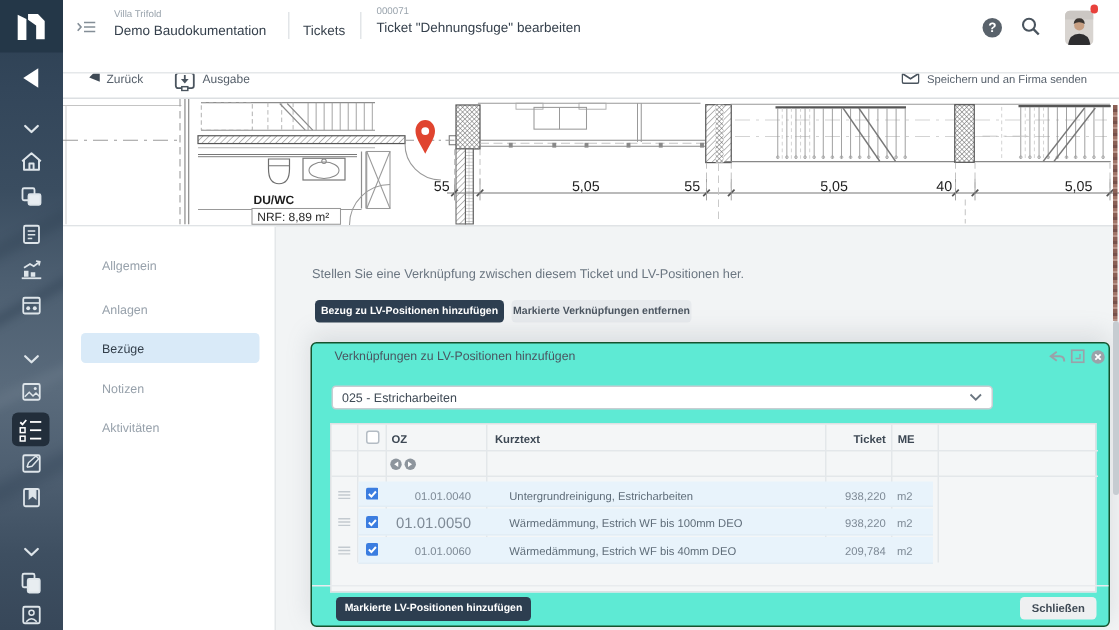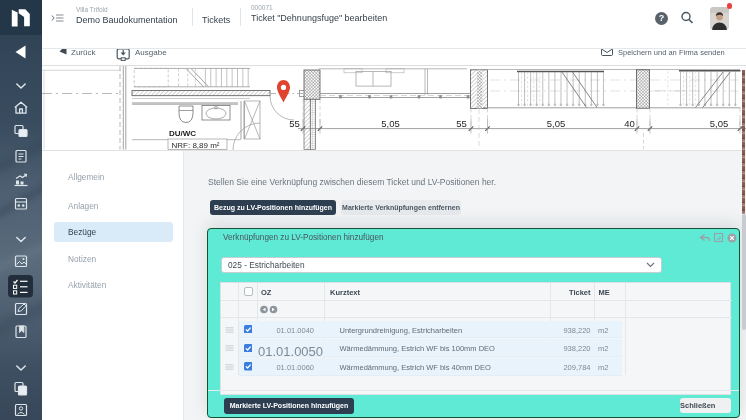--- a/index.html
+++ b/index.html
@@ -266,41 +266,41 @@
           <div class="abs" style="left:300px;top:42.7px;width:69.5px;text-align:right;font-size:7.5px;color:#7e8a96">938,220</div>
           <div class="abs" style="left:377px;top:42.7px;font-size:7.5px;color:#7e8a96">m2</div>
           <div class="abs" style="left:18px;top:56.400000000000006px;width:383px;height:17.7px;background:#e8f3fb;border-bottom:1px solid #e2edf5"></div>
           <svg class="abs" style="left:4px;top:62.400000000000006px" width="9" height="6" viewBox="0 0 9 6">
             <path d="M0.5 0.8 h8 M0.5 3 h8 M0.5 5.2 h8" stroke="#c3cad0" stroke-width="0.9"></path>
           </svg>
           <svg class="abs" style="left:22.5px;top:60.60000000000001px" width="8.5" height="8.5" viewBox="0 0 9 9">
             <rect x="0" y="0" width="9" height="9" rx="1.6" fill="#3b7de0"></rect>
             <path d="M2 4.6 L3.8 6.4 L7 2.8" fill="none" stroke="#fff" stroke-width="1.4"></path>
           </svg>
-          <div class="abs" style="left:37px;top:61.400000000000006px;width:56px;text-align:right;font-size:13px;color:#7e8a96">01.01.0050</div>
+          <div class="abs" style="left:37px;top:61.400000000000006px;width:56px;text-align:right;font-size:10px;color:#7e8a96">01.01.0050</div>
           <div class="abs" style="left:118.5px;top:61.400000000000006px;font-size:7.5px;color:#5f6d79">Wärmedämmung, Estrich WF bis 100mm DEO</div>
           <div class="abs" style="left:300px;top:61.400000000000006px;width:69.5px;text-align:right;font-size:7.5px;color:#7e8a96">938,220</div>
           <div class="abs" style="left:377px;top:61.400000000000006px;font-size:7.5px;color:#7e8a96">m2</div>
           <div class="abs" style="left:18px;top:75.10000000000001px;width:383px;height:17.7px;background:#e8f3fb;border-bottom:1px solid #e2edf5"></div>
           <svg class="abs" style="left:4px;top:81.10000000000001px" width="9" height="6" viewBox="0 0 9 6">
             <path d="M0.5 0.8 h8 M0.5 3 h8 M0.5 5.2 h8" stroke="#c3cad0" stroke-width="0.9"></path>
           </svg>
           <svg class="abs" style="left:22.5px;top:79.30000000000001px" width="8.5" height="8.5" viewBox="0 0 9 9">
             <rect x="0" y="0" width="9" height="9" rx="1.6" fill="#3b7de0"></rect>
             <path d="M2 4.6 L3.8 6.4 L7 2.8" fill="none" stroke="#fff" stroke-width="1.4"></path>
           </svg>
           <div class="abs" style="left:37px;top:80.10000000000001px;width:56px;text-align:right;font-size:7.5px;color:#7e8a96">01.01.0060</div>
           <div class="abs" style="left:118.5px;top:80.10000000000001px;font-size:7.5px;color:#5f6d79">Wärmedämmung, Estrich WF bis 40mm DEO</div>
           <div class="abs" style="left:300px;top:80.10000000000001px;width:69.5px;text-align:right;font-size:7.5px;color:#7e8a96">209,784</div>
           <div class="abs" style="left:377px;top:80.10000000000001px;font-size:7.5px;color:#7e8a96">m2</div>
     </div>
 
     <div class="abs" style="left:0;top:161px;width:531px;height:1px;background:#e8ebee"></div>
     <div class="abs" style="left:16px;top:169px;width:130px;height:16px;background:#2d3e50;border-radius:3px;color:#fff;font-size:7px;font-weight:bold;line-height:16px;text-align:center">Markierte LV-Positionen hinzufügen</div>
-    <div class="abs" style="left:472px;top:169px;width:51px;height:15px;background:#eef0f1;border-radius:3px;color:#3f4a55;font-size:7.5px;font-weight:bold;line-height:15px;text-align:left">Schließen</div>
+    <div class="abs" style="left:472px;top:169px;width:51px;height:15px;background:#eef0f1;border-radius:3px;color:#3f4a55;font-size:7.5px;font-weight:bold;line-height:15px;text-align:center">Schließen</div>
   </div>
 </div>
 
 <div class="abs" style="left:742.3px;top:70px;width:3.2px;height:144px;background:repeating-linear-gradient(180deg,#8a5f55 0 3px,#77504a 3px 5px,#a07468 5px 7px,#b89287 7px 8px)"></div>
 <div class="abs" style="left:742px;top:214px;width:3.5px;height:116px;background:#c6ccd1;border-radius:2px"></div>
 
 <div class="abs" style="left:42px;top:35px;width:704px;height:31px;background:#fff;border-bottom:1px solid #dcdfe2">
   <svg class="abs" style="left:15px;top:8px" width="12" height="14" viewBox="0 0 12 14">
         <path d="M9.5 1.5 L2.5 8.6 L9.5 11.5 Z" fill="#3f4a55"></path>
       </svg>

